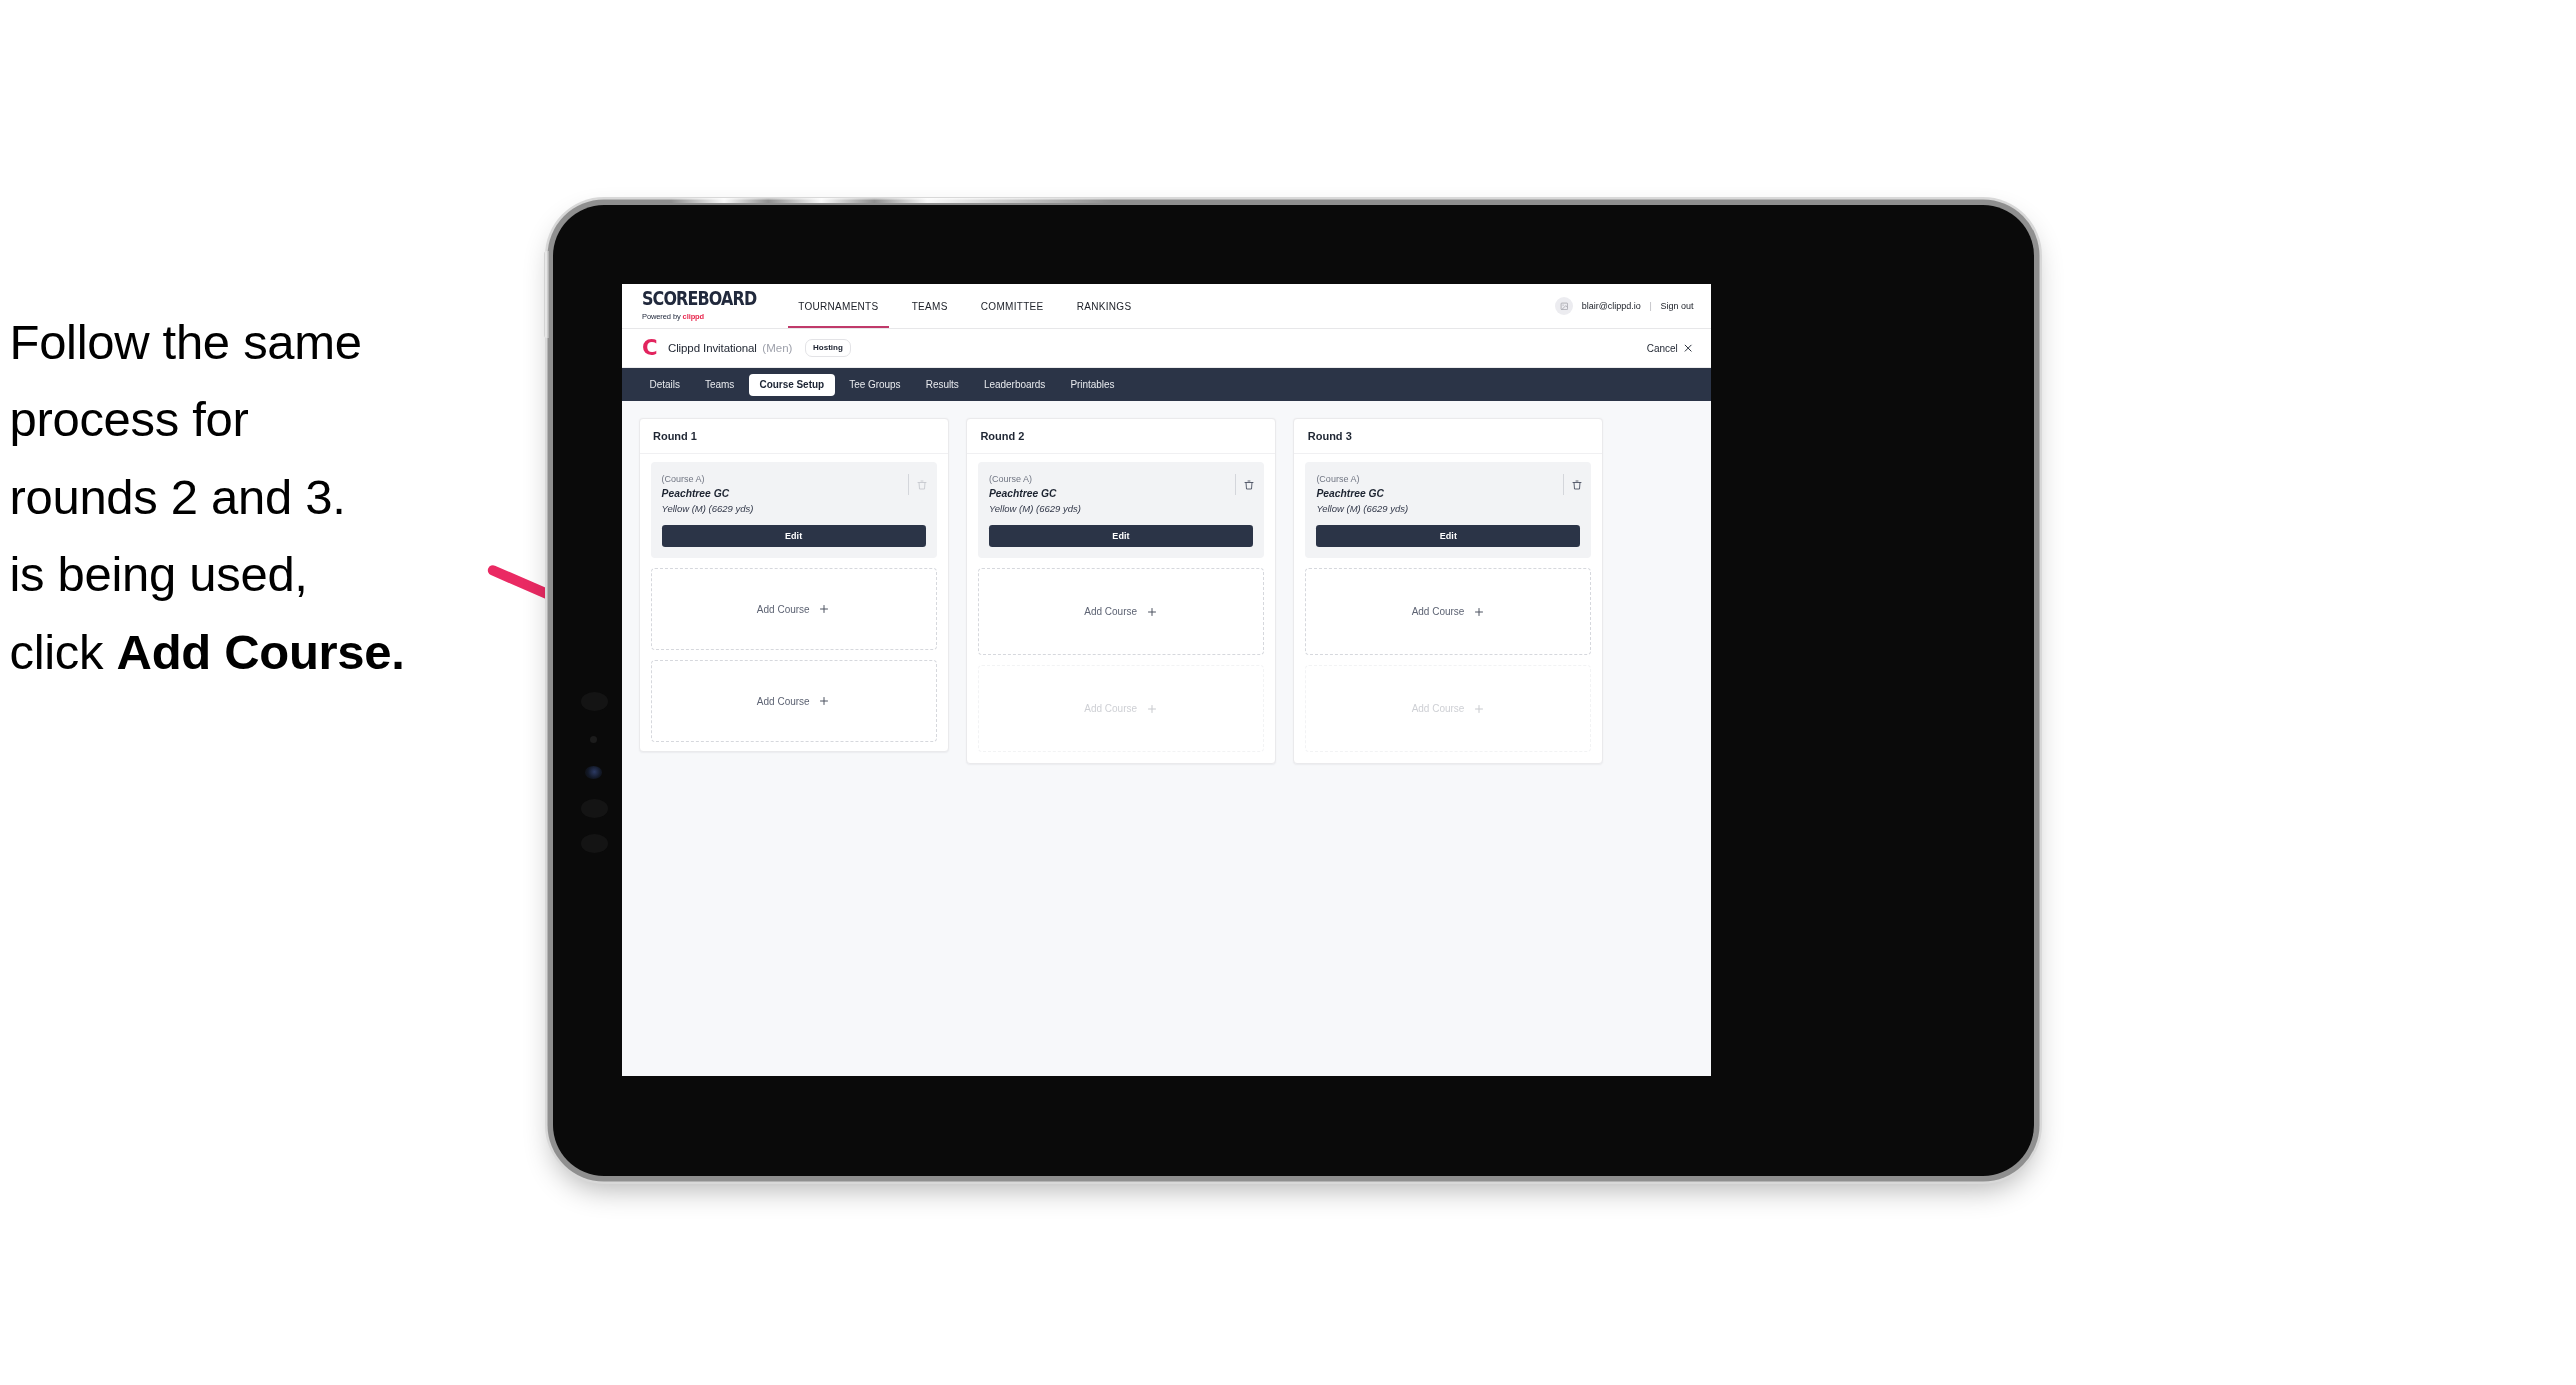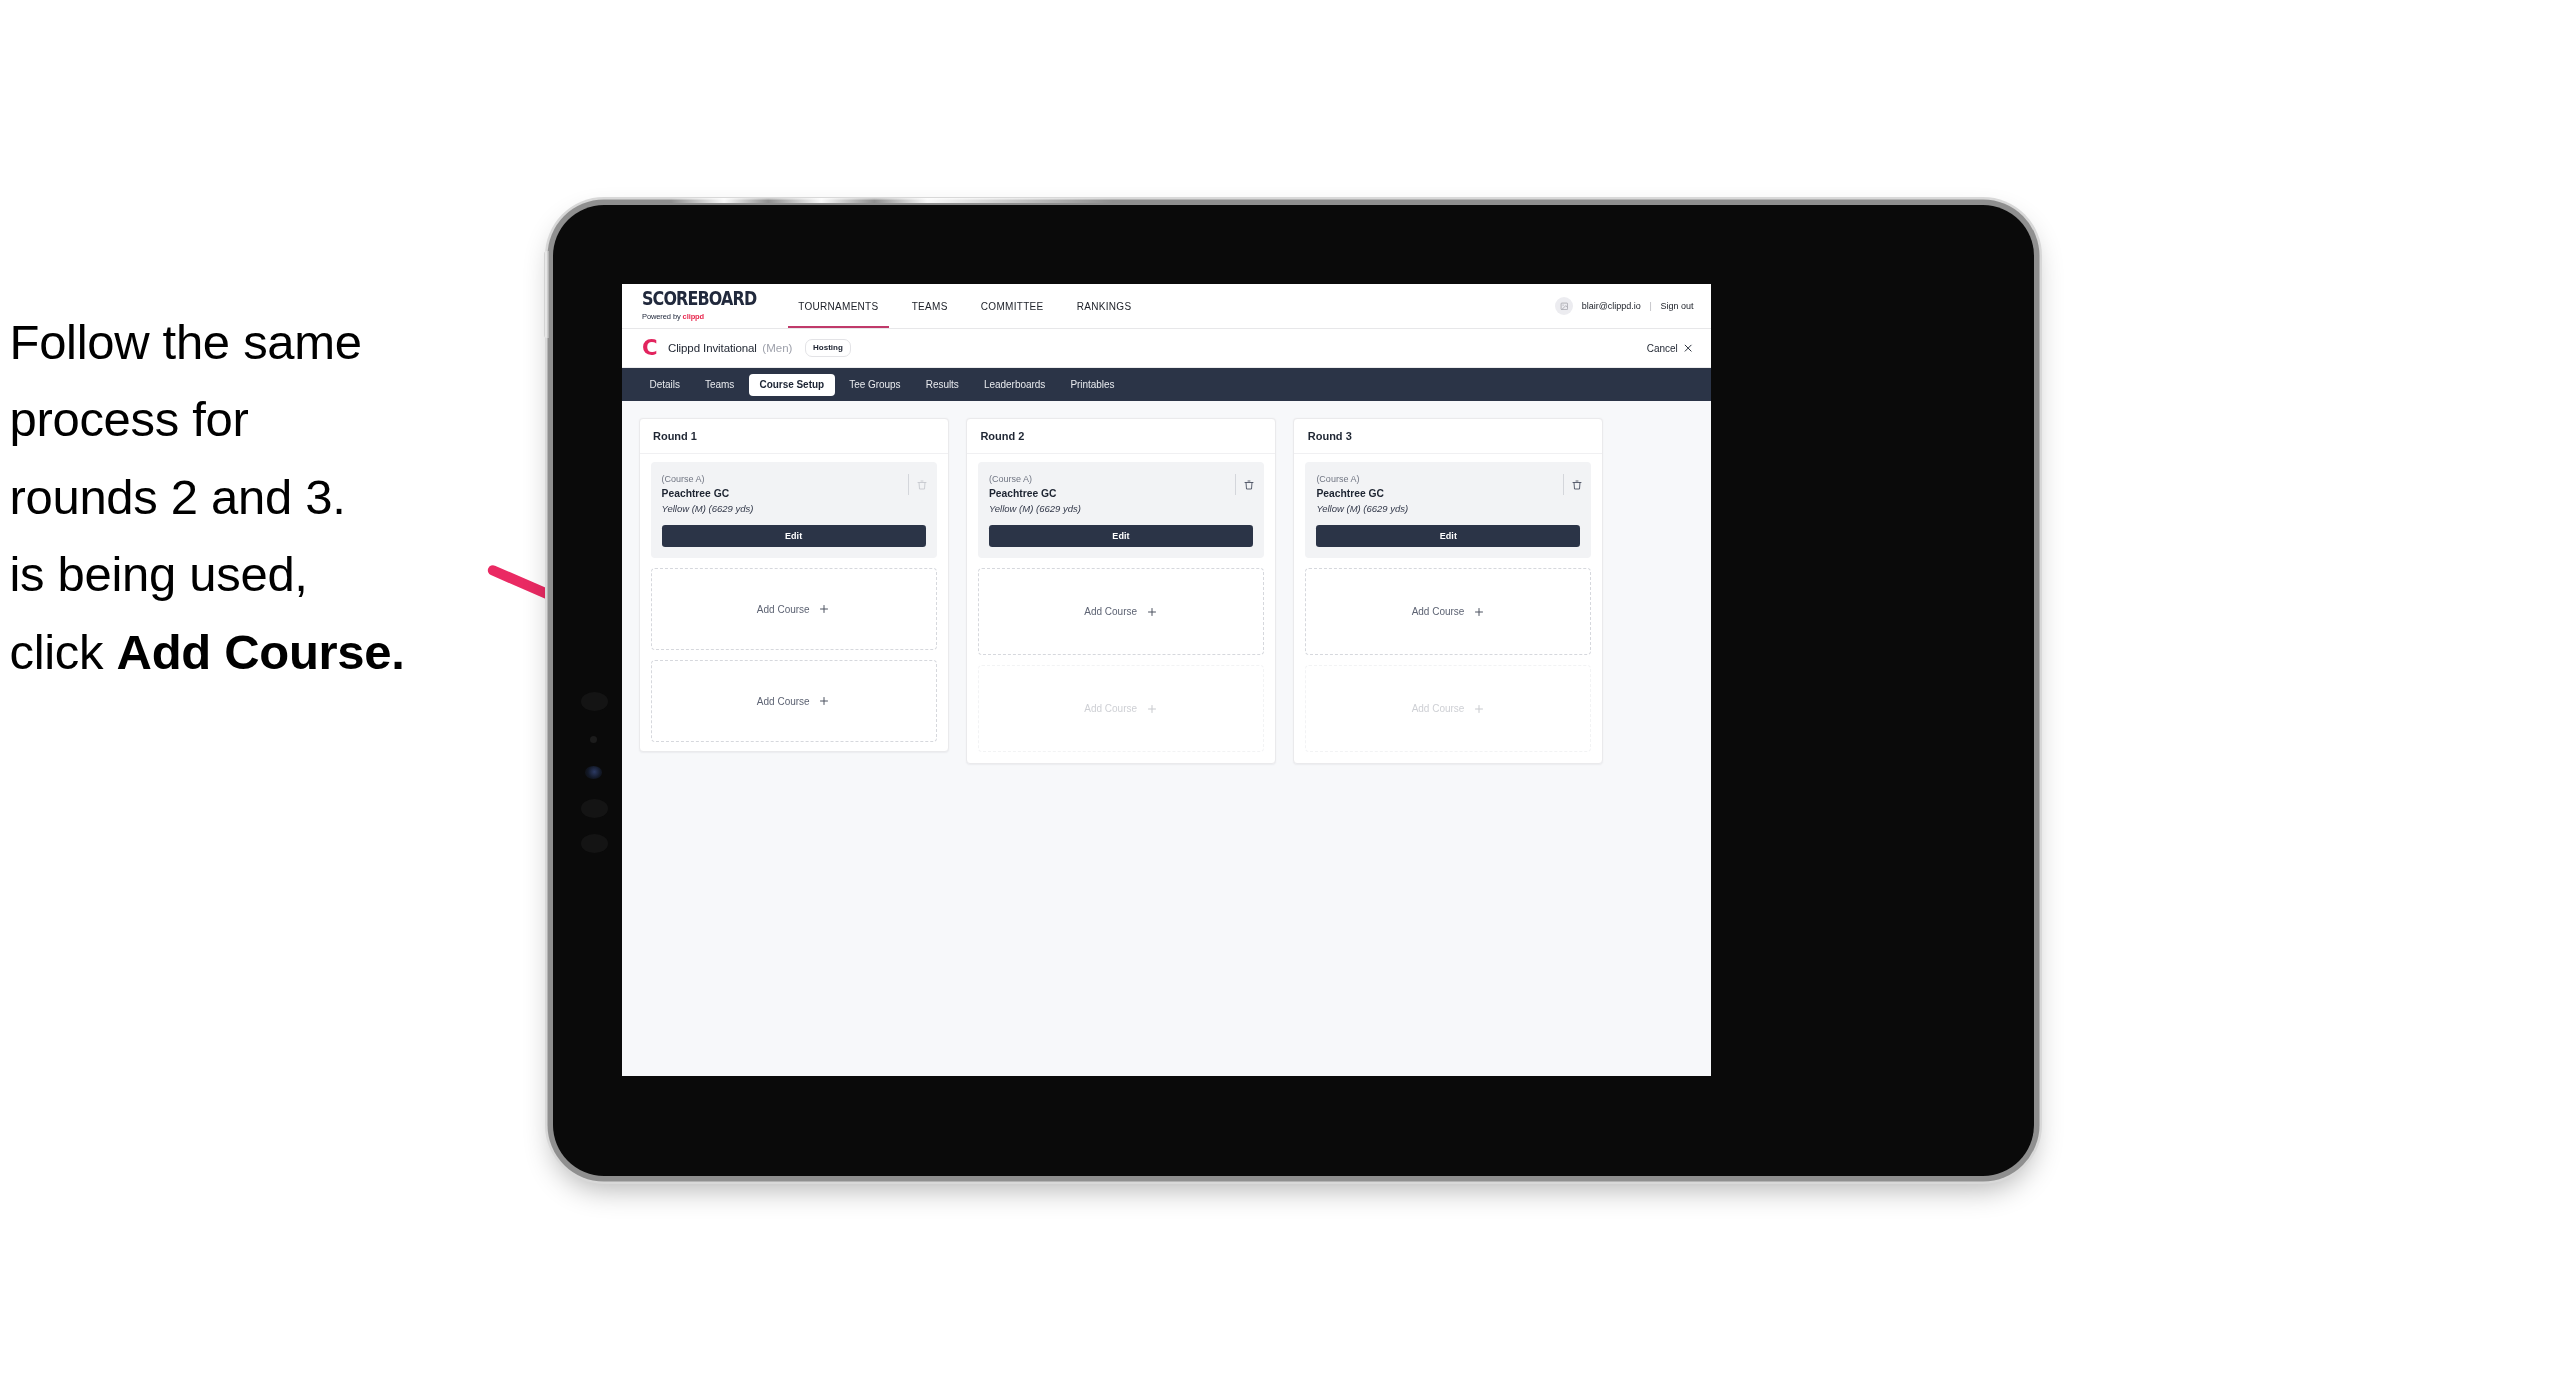--- a/index.html
+++ b/index.html
@@ -298,20 +298,21 @@
   .course-label {
     font-size: 9px;
     color: #717683;
     line-height: 1.45;
   }
   .course-name {
     font-size: 10.3px;
     font-weight: 700;
     color: #1d2431;
     line-height: 1.55;
+    font-style: italic;
   }
   .course-tee {
     font-size: 9.5px;
     color: #33394a;
     line-height: 1.5;
     font-style: italic;
   }
   .course-actions {
     position: absolute;
     right: 8.7px;

